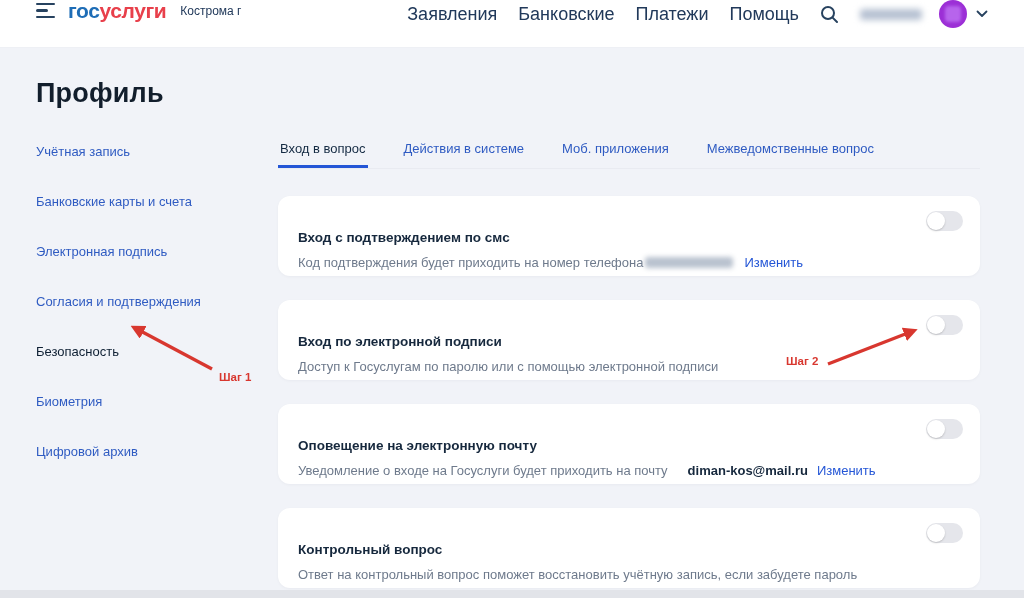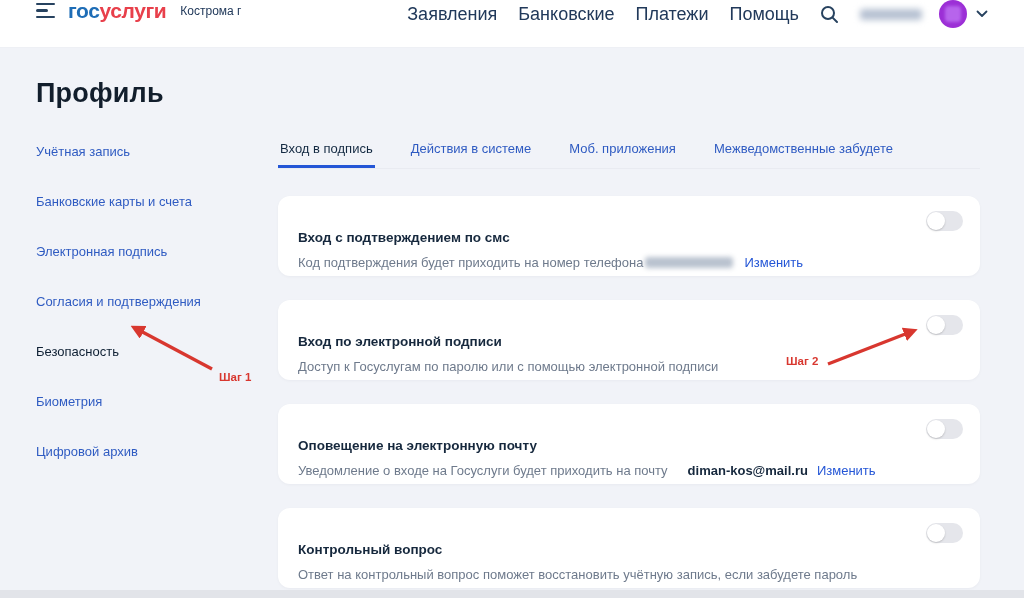--- a/index.html
+++ b/index.html
@@ -141,24 +141,24 @@
     <div class="side-item">Банковские карты и счета</div>
     <div class="side-item">Электронная подпись</div>
     <div class="side-item">Согласия и подтверждения</div>
     <div class="side-item active">Безопасность</div>
     <div class="side-item">Биометрия</div>
     <div class="side-item">Цифровой архив</div>
   </nav>
 
   <section class="content">
     <div class="tabs">
-      <div class="tab active">Вход в подпись</div>
+      <div class="tab active">Вход в вопрос</div>
       <div class="tab">Действия в системе</div>
       <div class="tab">Моб. приложения</div>
-      <div class="tab">Межведомственные забудете</div>
+      <div class="tab">Межведомственные вопрос</div>
     </div>
 
     <div class="cards">
 
       <div class="card">
         <div class="card-title">Вход с подтверждением по смс</div>
         <div class="card-desc">
           <span>Код подтверждения будет приходить на номер телефона</span><span class="blur-phone"></span><span class="card-link">Изменить</span>
         </div>
         <div class="toggle">

